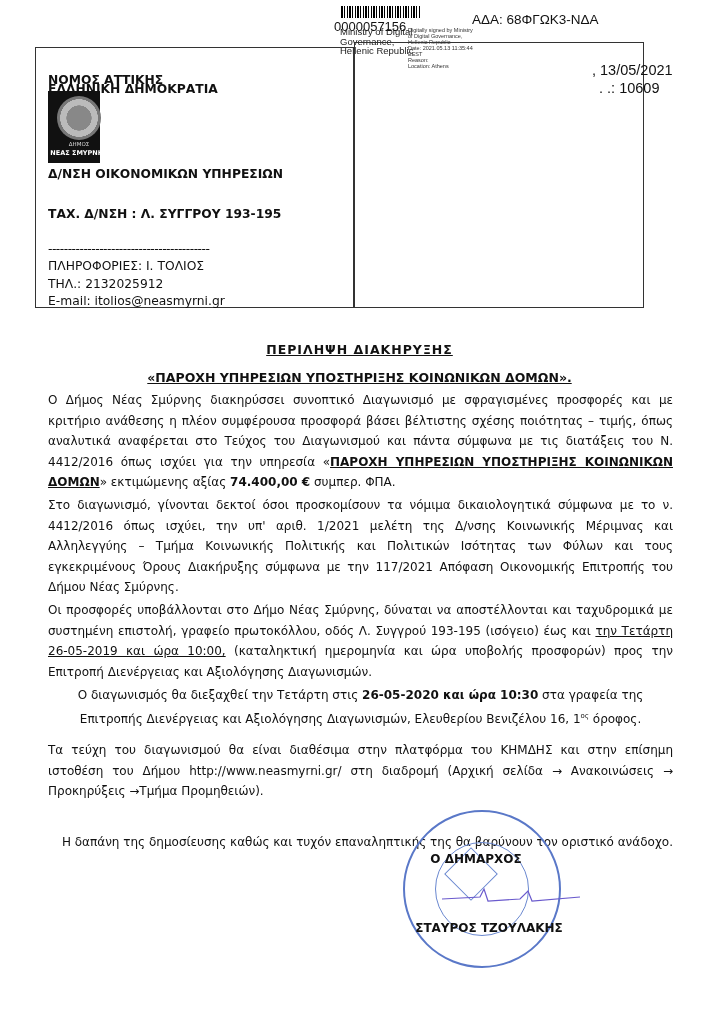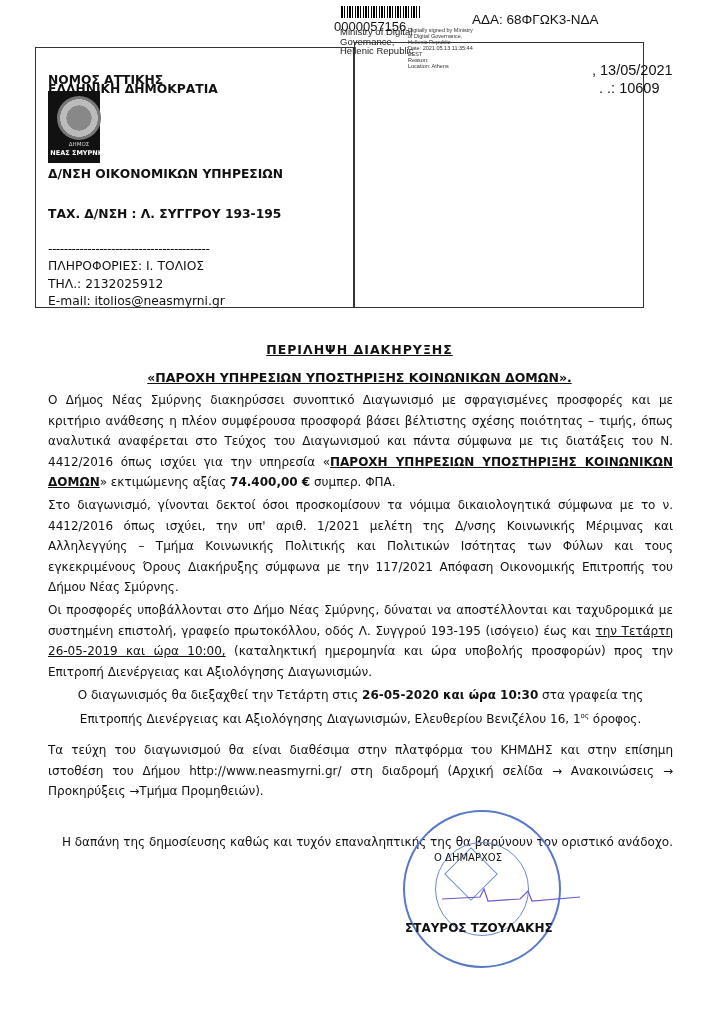--- a/index.html
+++ b/index.html
@@ -29,22 +29,22 @@
   .title1 { left: 0; width: 719px; top: 342px; text-align: center; font-weight: bold; font-size: 12.5px; text-decoration: underline; letter-spacing: 1px; }
   .title2 { left: 0; width: 719px; top: 370px; text-align: center; font-weight: bold; font-size: 12.5px; text-decoration: underline; }
   .para { left: 48px; width: 625px; font-size: 12px; line-height: 20.5px; text-align: justify; font-family: "DejaVu Sans", sans-serif; }
   .u { text-decoration: underline; }
   .b { font-weight: bold; }
   .stamp { left: 403px; top: 810px; width: 158px; height: 158px; border-radius: 50%;
     border: 2px solid #5a78c8; box-sizing: border-box; }
   .stamp-inner { left: 30px; top: 30px; width: 94px; height: 94px; border-radius: 50%; border: 1.5px solid #6a88d0; box-sizing: border-box; }
   .stamp-cross { left: 47px; top: 43px; width: 36px; height: 36px; border: 1.5px solid #6a88d0; transform: rotate(45deg); }
   .sig-stroke { left: 440px; top: 887px; width: 150px; height: 20px; }
-  .mayor-title { left: 392px; top: 852px; width: 152px; text-align: center; font-weight: normal; font-size: 10px; }
-  .mayor-name { left: 405px; top: 921px; width: 168px; text-align: left; font-weight: bold; font-size: 12px; }
+  .mayor-title { left: 400px; top: 852px; width: 152px; text-align: center; font-weight: bold; font-size: 12px; }
+  .mayor-name { left: 405px; top: 921px; width: 168px; text-align: center; font-weight: bold; font-size: 12px; }
 </style>
 </head>
 <body>
 
 <div class="abs barcode"></div>
 <div class="abs barcode-num">0000057156</div>
 <div class="abs ministry">
   <div>Ministry of Digital</div>
   <div>Governance,</div>
   <div>Hellenic Republic</div>

